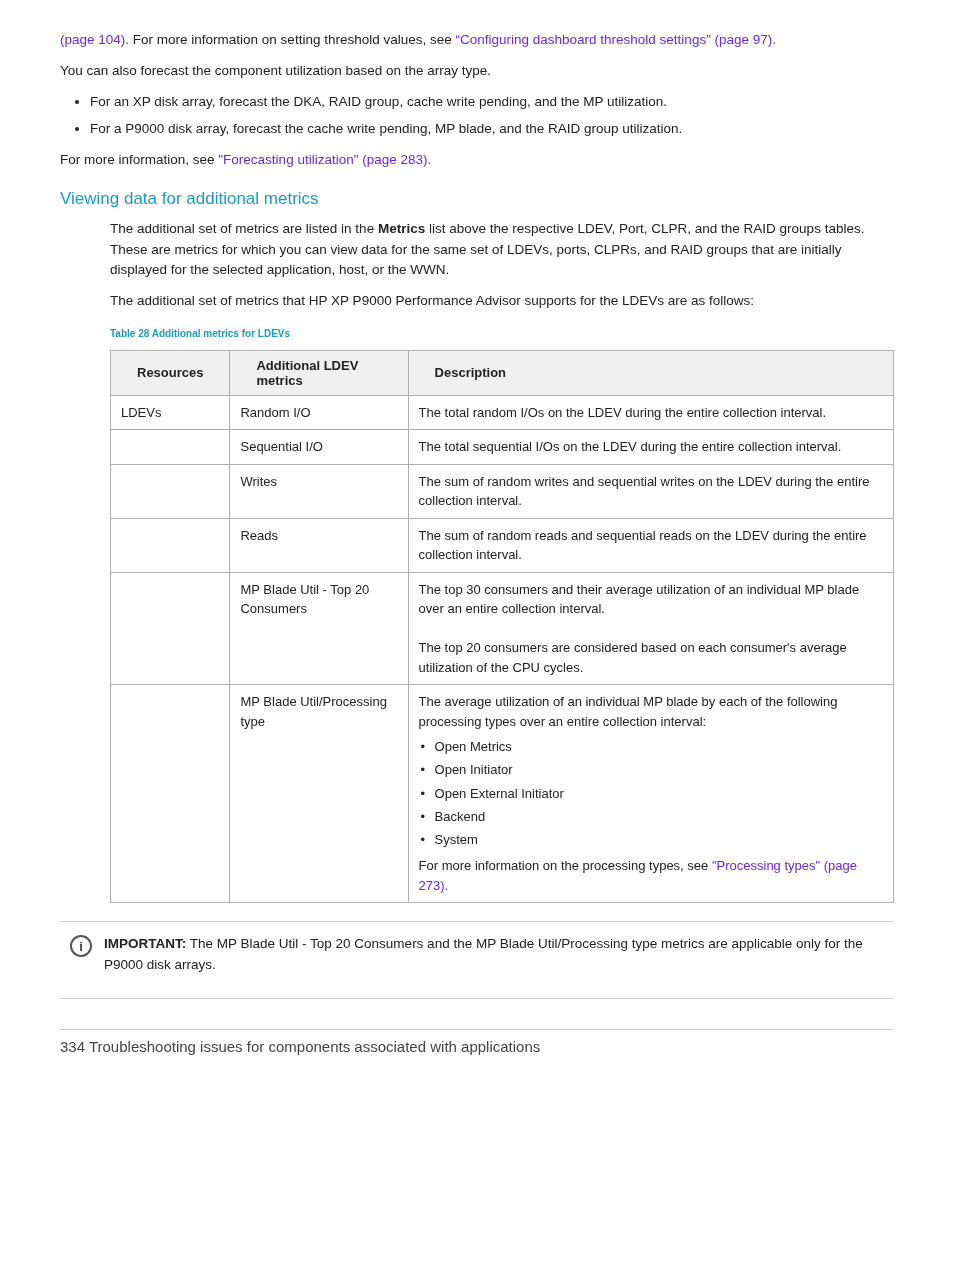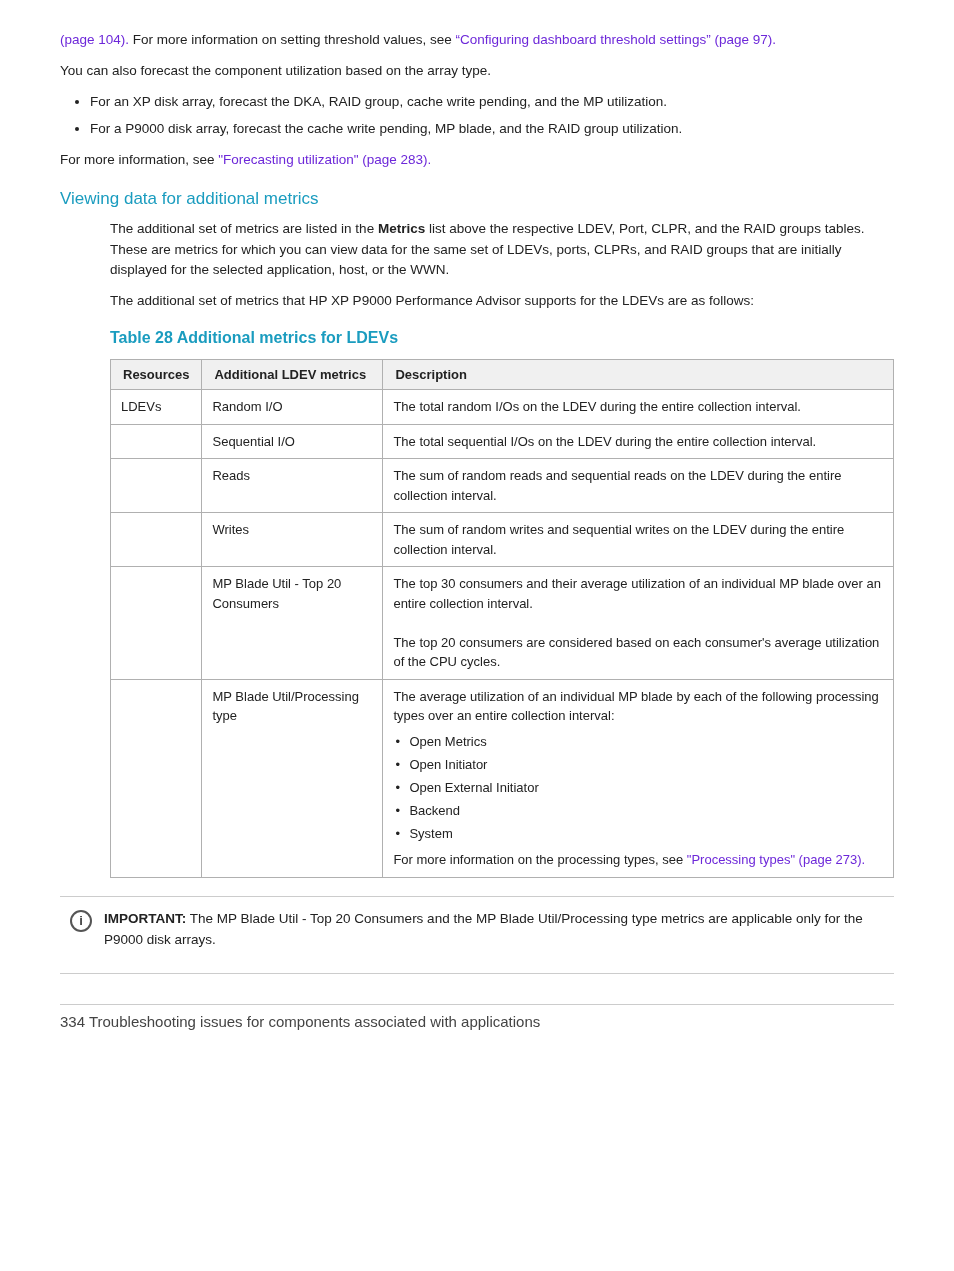--- a/index.html
+++ b/index.html
@@ -22,37 +22,37 @@
     .section-heading {
       color: #1a9cbf;
       font-size: 17px;
       font-weight: normal;
       margin-bottom: 10px;
       margin-top: 18px;
     }
     .table-title {
       color: #1a9cbf;
       font-weight: bold;
-      font-size: 16px;
+      font-size: 10px;
       margin-bottom: 8px;
       margin-top: 14px;
     }
     .content-block {
       margin-left: 50px;
     }
     table {
       width: 100%;
       border-collapse: collapse;
       margin-bottom: 18px;
       font-size: 13px;
     }
     table th {
       background: #f0f0f0;
       border: 1px solid #b0b0b0;
-      padding: 7px 12px;
+      padding: 7px 26px;
       text-align: left;
       font-weight: bold;
       font-size: 13px;
     }
     table td {
       border: 1px solid #b0b0b0;
       padding: 7px 10px;
       vertical-align: top;
       line-height: 1.5;
     }
@@ -158,28 +158,28 @@
       </tr>
 
       <tr>
         <td></td>
         <td>Sequential I/O</td>
         <td>The total sequential I/Os on the LDEV during the entire collection interval.</td>
       </tr>
 
       <tr>
         <td></td>
+        <td>Writes</td>
+        <td>The sum of random writes and sequential writes on the LDEV during the entire collection interval.</td>
+      </tr>
+
+      <tr>
+        <td></td>
         <td>Reads</td>
         <td>The sum of random reads and sequential reads on the LDEV during the entire collection interval.</td>
-      </tr>
-
-      <tr>
-        <td></td>
-        <td>Writes</td>
-        <td>The sum of random writes and sequential writes on the LDEV during the entire collection interval.</td>
       </tr>
 
       <tr>
         <td></td>
         <td>MP Blade Util - Top 20 Consumers</td>
         <td>
           <span>The top 30 consumers and their average utilization of an individual MP blade over an entire collection interval.</span><br><br>
           <span>The top 20 consumers are considered based on each consumer's average utilization of the CPU cycles.</span>
         </td>
       </tr>

